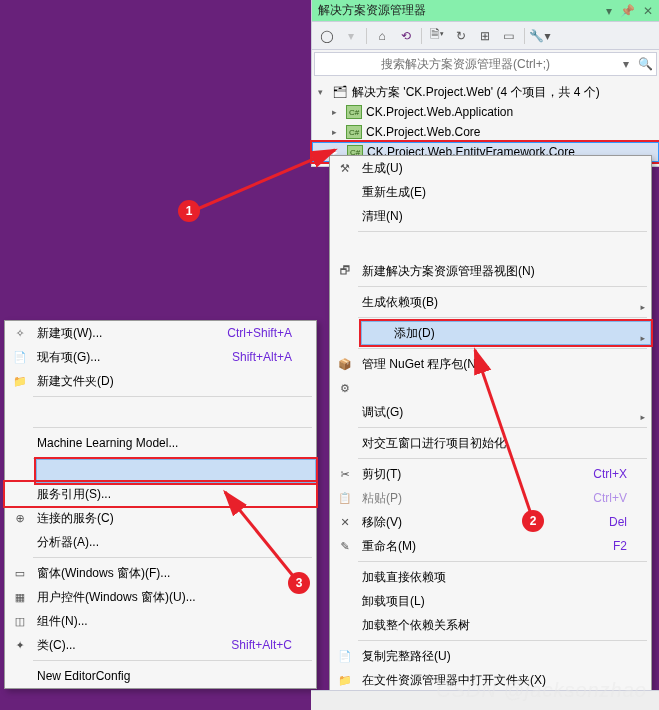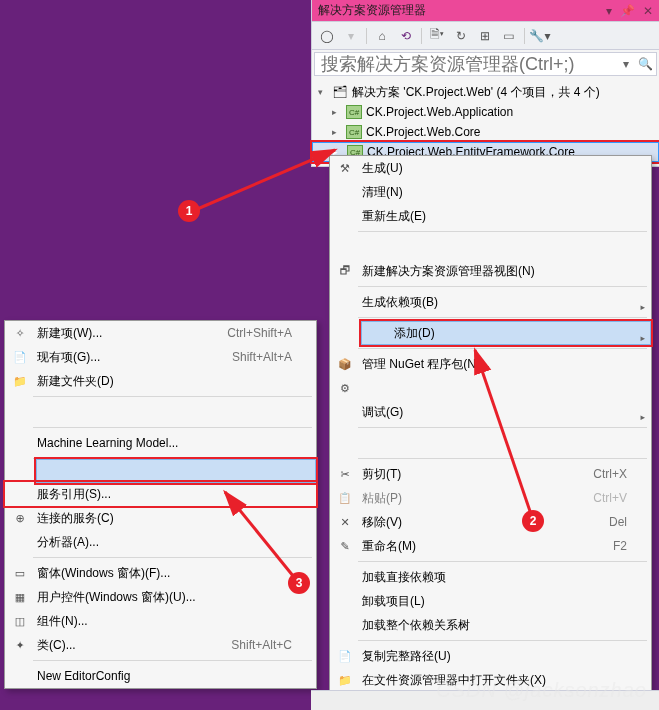--- a/index.html
+++ b/index.html
@@ -1,45 +1,45 @@
 <!DOCTYPE html>
 <html><head>
 <meta charset="utf-8">
 <style>
 * { margin: 0; padding: 0; box-sizing: border-box; font-family: "Microsoft YaHei", "Segoe UI", sans-serif; font-size: 12px; }
 body { width: 659px; height: 710px; background: #68217a; position: relative; overflow: hidden; }
 
 .panel { position: absolute; right: 0; top: 0; width: 348px; background: #f5f5f5; border-left: 1px solid #cccedb; }
-.panel-title { background: #ec4899; height: 22px; display: flex; align-items: center; padding: 0 6px; color: #1e1e1e; border-bottom: 1px solid #cccedb; }
+.panel-title { background: #86efac; height: 22px; display: flex; align-items: center; padding: 0 6px; color: #1e1e1e; border-bottom: 1px solid #cccedb; }
 .panel-title span.t { flex: 1; }
 .panel-title .btns { display: flex; gap: 8px; opacity: 0.6; }
 
 .toolbar { background: #eef0f3; height: 28px; display: flex; align-items: center; padding: 0 4px; gap: 2px; border-bottom: 1px solid #cccedb; }
 .toolbar .tb { width: 22px; height: 22px; display:flex; align-items:center; justify-content:center; color:#555; }
 .toolbar .sep { width:1px; height:16px; background:#ccc; margin:0 2px;}
 
 .search { display:flex; align-items:center; background:#fff; border:1px solid #cccedb; margin:2px; height:24px; }
-.search input { flex:1; border:none; outline:none; padding:0 6px; font-size:18px; color:#999; }
+.search input { flex:1; border:none; outline:none; padding:0 6px; font-size:12px; color:#999;text-align:center; }
 .search .sicon { width:20px; text-align:center; color:#666; }
 
 .tree { background:#f5f5f5; padding:4px 0; border-bottom:1px solid #cccedb; }
 .tree-row { display:flex; align-items:center; height:20px; padding-left:6px; gap:4px; }
 .tree-row.sel { background:#d5e1f2; border:1px solid #3399ff; outline:2px solid #e8202a; outline-offset:0px; }
 .arrow { width:10px; font-size:9px; color:#666; }
 .arrow.open::before{content:"▾";}
 .arrow.closed::before{content:"▸";}
 .cs-icon { width:16px; height:14px; background:#a7d28c; border:1px solid #5a9e3e; font-size:8px; display:flex;align-items:center;justify-content:center; color:#2d5c16;}
 .sln-icon { width:16px;height:14px; display:flex;align-items:center;justify-content:center;}
 
 .context-menu { position:absolute; background:#f6f6f6; border:1px solid #9a9a9a; box-shadow:3px 3px 6px rgba(0,0,0,0.25); }
 .cm-item { display:flex; align-items:center; height:24px; padding:0 24px 0 6px; gap:8px; white-space:nowrap; }
 .cm-item.hov { background:#c9def5; border:1px solid #7eb4ea; outline:2px solid #e8202a;margin-left:31px; }
 .cm-item .ic { width:18px; height:16px; display:flex; align-items:center; justify-content:center; font-size:11px; color:#555;}
 .cm-item .txt { flex:1; }
-.cm-item .sc { color:#737373; padding-left:30px;}
+.cm-item .sc { color:#6d28d9; padding-left:30px;}
 .cm-item .sub::after { content:"▸"; position:absolute; right:6px; font-size:9px; color:#666;}
 .cm-sep { height:1px; background:#d7d7d7; margin:3px 4px 3px 28px; }
 
 .menu-right { left:329px; top:155px; width:323px; }
 .menu-left { left:4px; top:320px; width:313px; }
 
 .callout { position:absolute; width:22px;height:22px; border-radius:50%; background:#e8202a; color:#fff; display:flex;align-items:center;justify-content:center; font-weight:bold; font-size:13px;}
 .arrow-line { position:absolute; stroke:#e8202a; stroke-width:3; fill:none; marker-end:url(#ah);}
 
 .watermark { position:absolute; right:12px; bottom:8px; color:rgba(230,230,230,0.45); font-size:20px; font-style:italic; letter-spacing:1px;}
@@ -100,25 +100,25 @@
   </div>
 </div>
 
 <div class="context-menu menu-right">
   <div class="cm-item">
       <span class="ic">⚒</span>
       <span class="txt">生成(U)</span>
     </div>
   <div class="cm-item">
       <span class="ic"></span>
+      <span class="txt">重新生成(E)</span>
+    </div>
+  <div class="cm-item">
+      <span class="ic"></span>
       <span class="txt">清理(N)</span>
-    </div>
-  <div class="cm-item">
-      <span class="ic"></span>
-      <span class="txt">重新生成(E)</span>
     </div>
   <div class="cm-sep"></div>
   <div class="cm-item">
       <span class="ic"></span>
     </div>
   <div class="cm-item">
       <span class="ic">🗗</span>
       <span class="txt">新建解决方案资源管理器视图(N)</span>
     </div>
   <div class="cm-sep"></div>
@@ -142,20 +142,21 @@
       <span class="ic">⚙</span>
     </div>
   <div class="cm-item">
       <span class="ic"></span>
       <span class="txt">调试(G)</span>
       <span class="sub"></span>
     </div>
   <div class="cm-sep"></div>
   <div class="cm-item">
       <span class="ic"></span>
+      <span class="txt">对交互窗口进行项目初始化</span>
     </div>
   <div class="cm-sep"></div>
   <div class="cm-item">
       <span class="ic">✂</span>
       <span class="txt">剪切(T)</span>
       <span class="sc">Ctrl+X</span>
     </div>
   <div class="cm-item" style="opacity:.5">
       <span class="ic">📋</span>
       <span class="txt">粘贴(P)</span>

